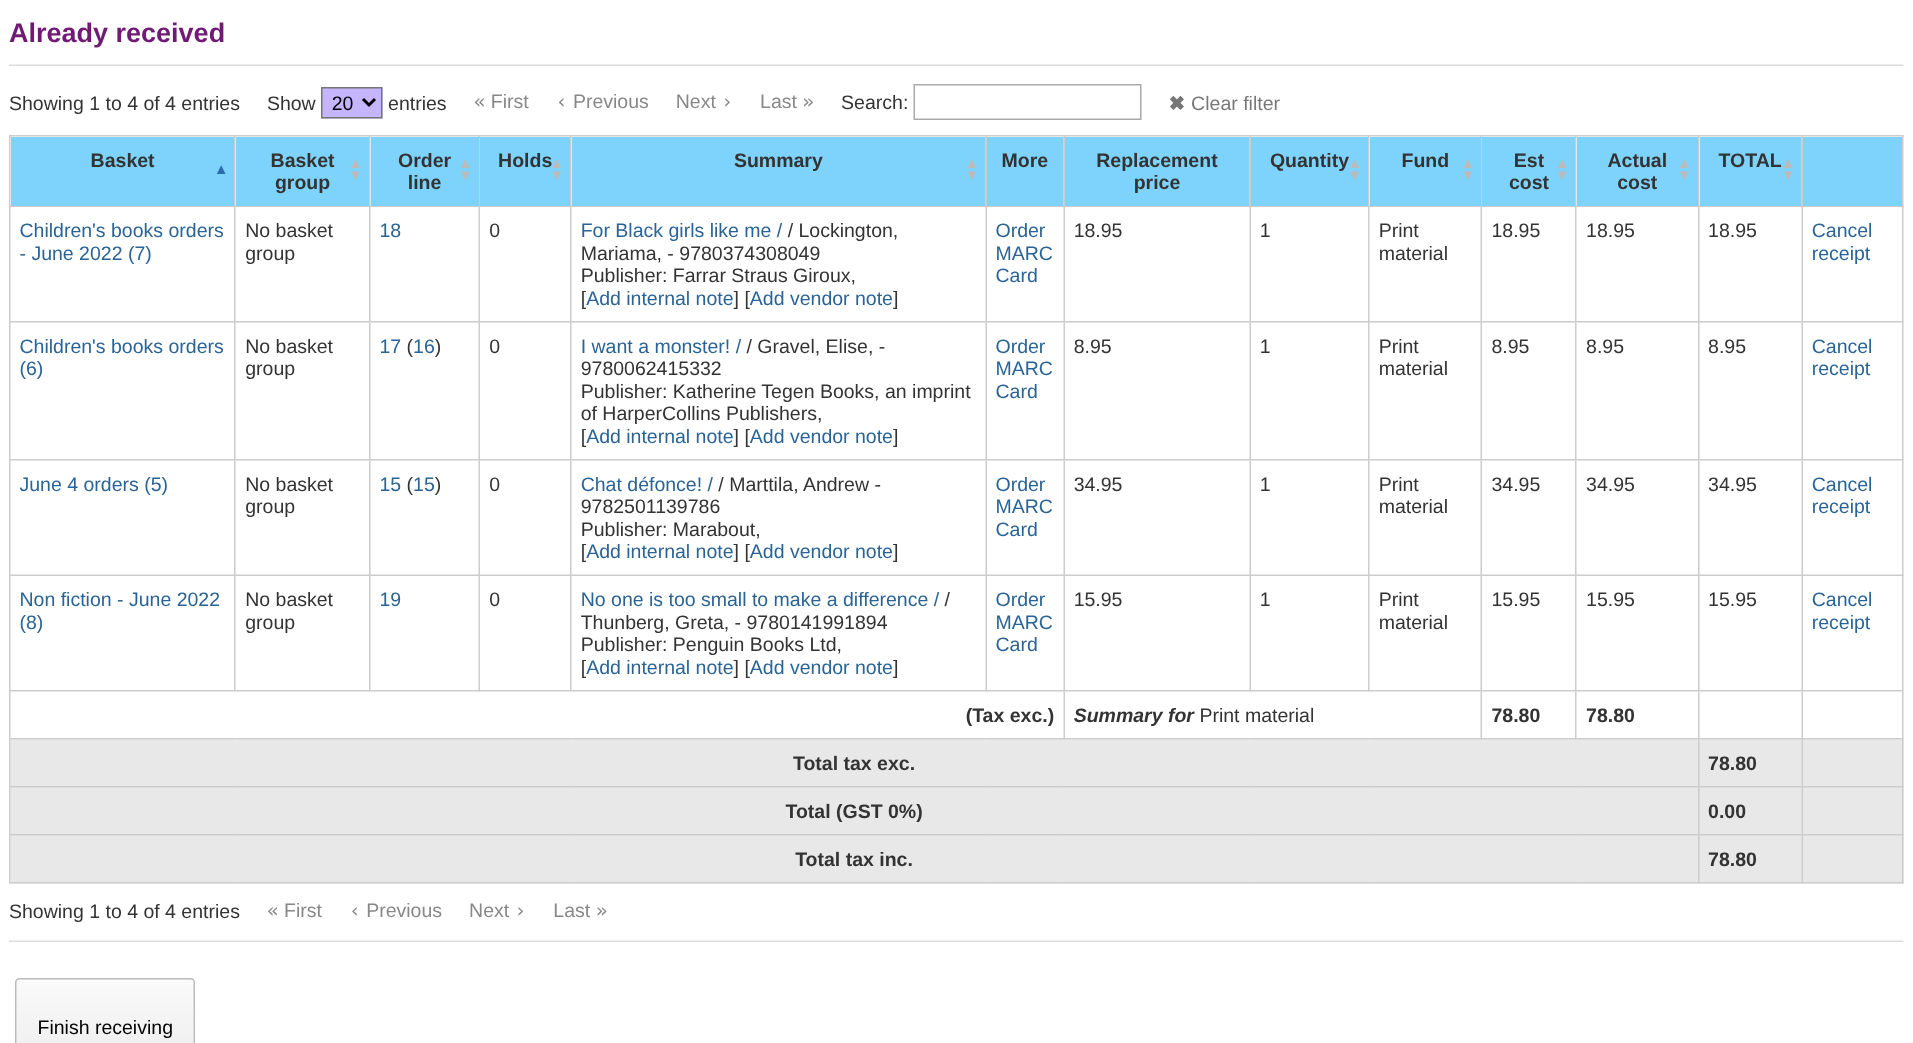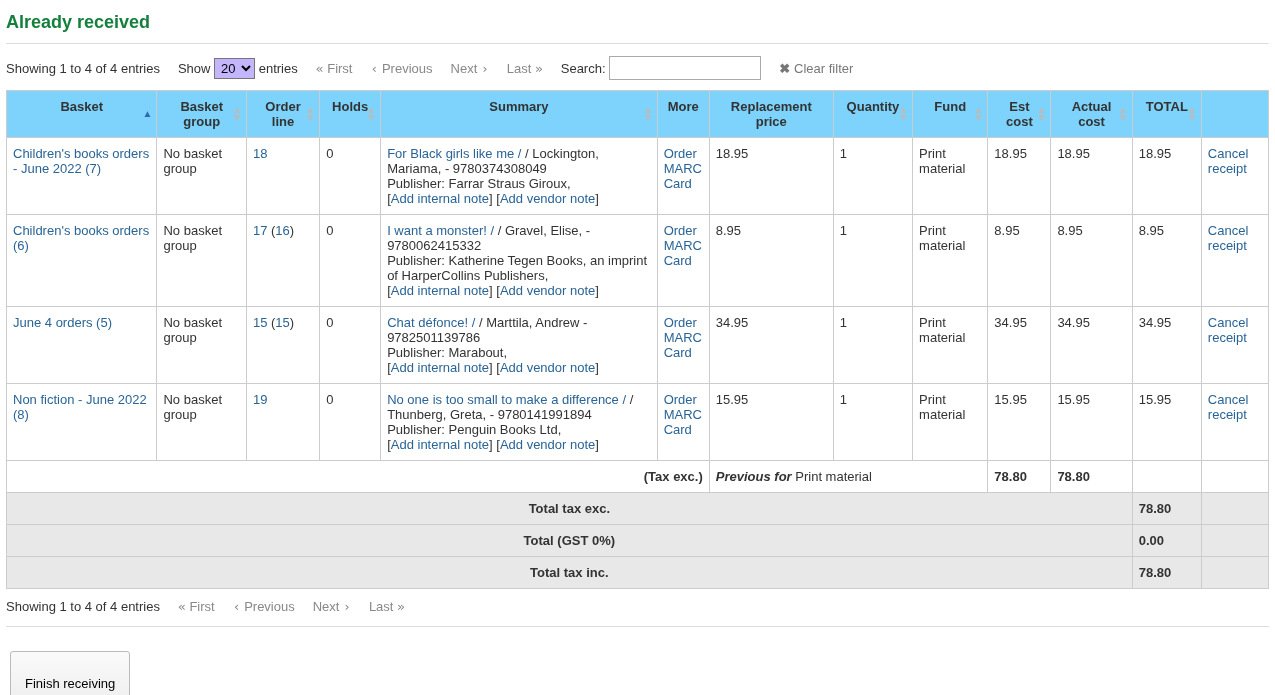--- a/index.html
+++ b/index.html
@@ -8,21 +8,21 @@
     font-size: 13px;
     color: #333;
     margin: 0;
     padding: 6px;
     width: 1275px;
   }
   h2 {
     font-size: 18px;
     font-weight: bold;
     margin: 6px 0 10px 0;
-    color: #15803d;
+    color: #701a75;
   }
   hr.thin {
     border: none;
     border-top: 1px solid #ddd;
     margin: 4px 0 12px 0;
   }
   .toolbar {
     display: flex;
     align-items: center;
     gap: 18px;
@@ -234,21 +234,21 @@
         <td>Print material</td>
         <td>15.95</td>
         <td>15.95</td>
         <td>15.95</td>
         <td><a class="lnk">Cancel receipt</a></td>
       </tr>
     </tbody>
   <tfoot>
     <tr class="subtotal">
       <td colspan="6" class="label">(Tax exc.)</td>
-      <td colspan="3"><em>Previous for</em> <span>Print material</span></td>
+      <td colspan="3"><em>Summary for</em> <span>Print material</span></td>
       <td style="font-weight:bold">78.80</td>
       <td style="font-weight:bold">78.80</td>
       <td></td>
         <td></td>
     </tr>
     <tr class="totals">
       <td colspan="11">Total tax exc.</td>
       <td class="val">78.80</td>
       <td></td>
     </tr>

